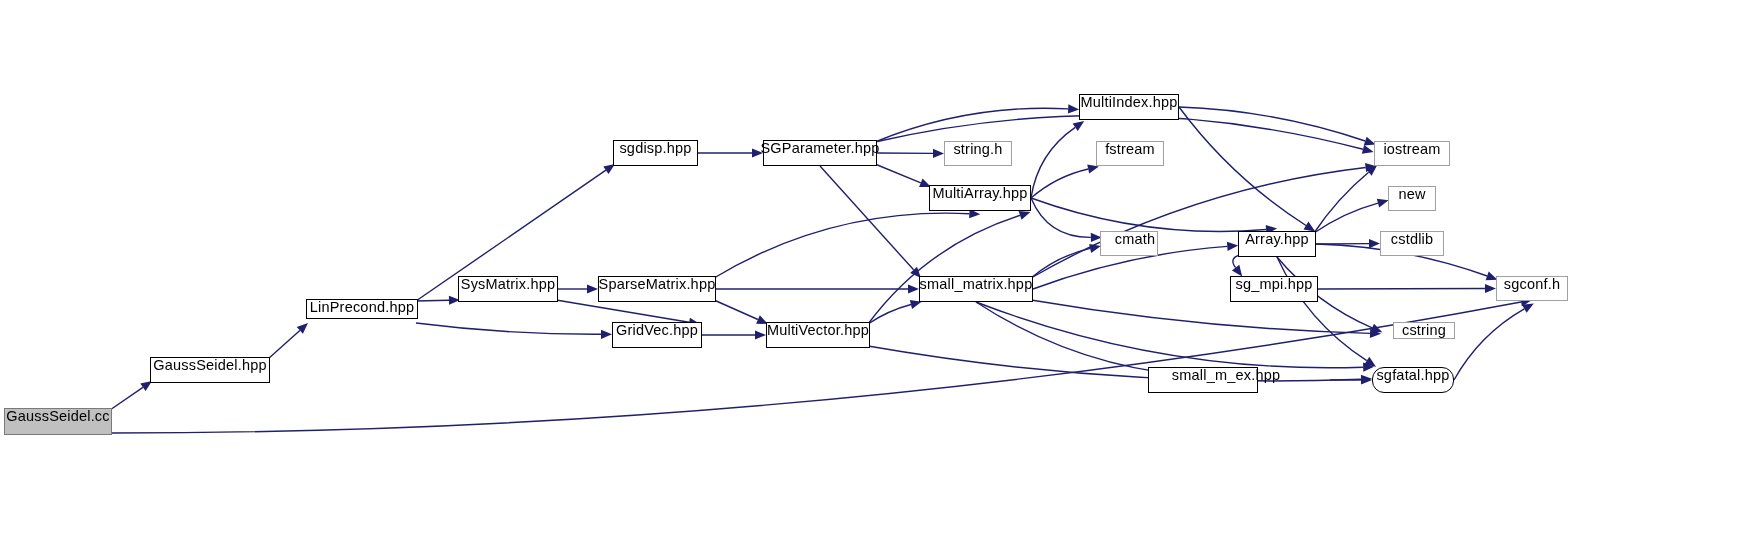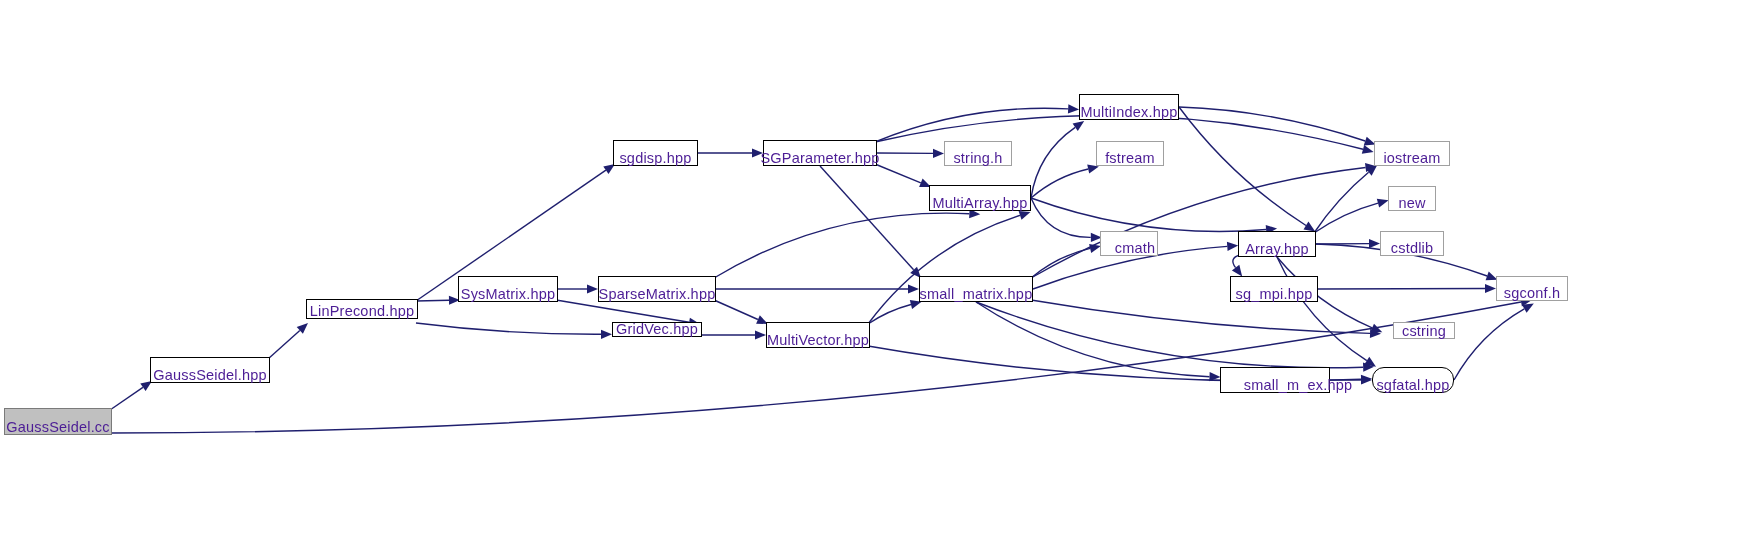--- a/index.html
+++ b/index.html
@@ -34,25 +34,25 @@
     stroke-width: 1.4px;
   }
   .edge-arrow {
     fill: #1f1f6e;
     stroke: none;
   }
   .node-box {
     position: absolute;
     box-sizing: border-box;
     display: flex;
-    align-items: flex-end;
+    align-items: flex-start;
     justify-content: center;
     background: #ffffff;
     border: 1px solid #000000;
-    color: #4c1d95;
+    color: #000000;
     font-size: 14.5px;
     letter-spacing: 0.2px;
     white-space: nowrap;
     line-height: 1;
     user-select: none;
   }
   .node-box.system {
     border: 1px solid #a0a0a0;
   }
   .node-box.root {
@@ -161,21 +161,21 @@
       </div>
       <div class="node-box" style="left: 150px; top: 357px; width: 120px; height: 26px;">
         <span class="node-label">GaussSeidel.hpp</span>
       </div>
       <div class="node-box" style="left: 306px; top: 299px; width: 112px; height: 20px;">
         <span class="node-label">LinPrecond.hpp</span>
       </div>
       <div class="node-box" style="left: 458px; top: 276px; width: 100px; height: 26px;">
         <span class="node-label">SysMatrix.hpp</span>
       </div>
-      <div class="node-box" style="left: 612px; top: 322px; width: 90px; height: 15px;">
+      <div class="node-box" style="left: 612px; top: 322px; width: 90px; height: 26px;">
         <span class="node-label">GridVec.hpp</span>
       </div>
       <div class="node-box" style="left: 598px; top: 276px; width: 118px; height: 26px;">
         <span class="node-label">SparseMatrix.hpp</span>
       </div>
       <div class="node-box" style="left: 766px; top: 322px; width: 104px; height: 26px;">
         <span class="node-label">MultiVector.hpp</span>
       </div>
       <div class="node-box" style="left: 613px; top: 140px; width: 85px; height: 26px;">
         <span class="node-label">sgdisp.hpp</span>
@@ -215,20 +215,20 @@
       </div>
       <div class="node-box system" style="left: 1496px; top: 276px; width: 72px; height: 25px;">
         <span class="node-label">sgconf.h</span>
       </div>
       <div class="node-box" style="left: 1230px; top: 276px; width: 88px; height: 26px;">
         <span class="node-label">sg_mpi.hpp</span>
       </div>
       <div class="node-box system" style="left: 1381px; top: 322px; width: 62px; height: 17px; margin-left: 12px;">
         <span class="node-label">cstring</span>
       </div>
-      <div class="node-box" style="left: 1220px; top: 367px; width: 110px; height: 26px; padding-left: 46px;">
+      <div class="node-box" style="left: 1148px; top: 367px; width: 110px; height: 26px; padding-left: 46px;">
         <span class="node-label">small_m_ex.hpp</span>
       </div>
       <div class="node-box" style="left: 1372px; top: 367px; width: 82px; height: 26px; border-radius: 12px;">
         <span class="node-label">sgfatal.hpp</span>
       </div>
     </div>
 </div>
 
 </body></html>

